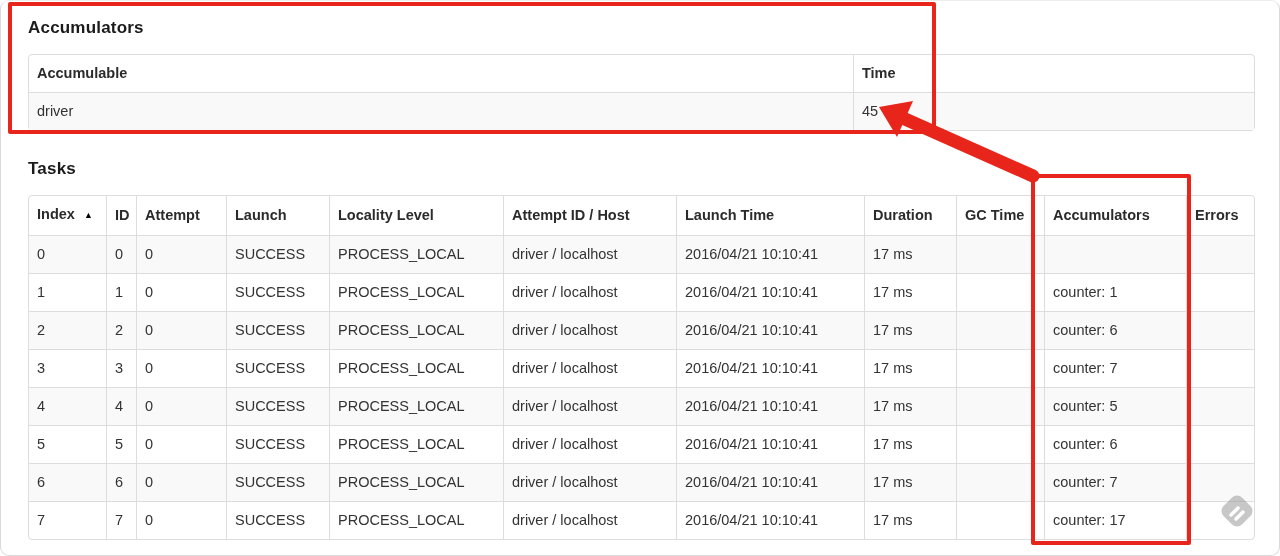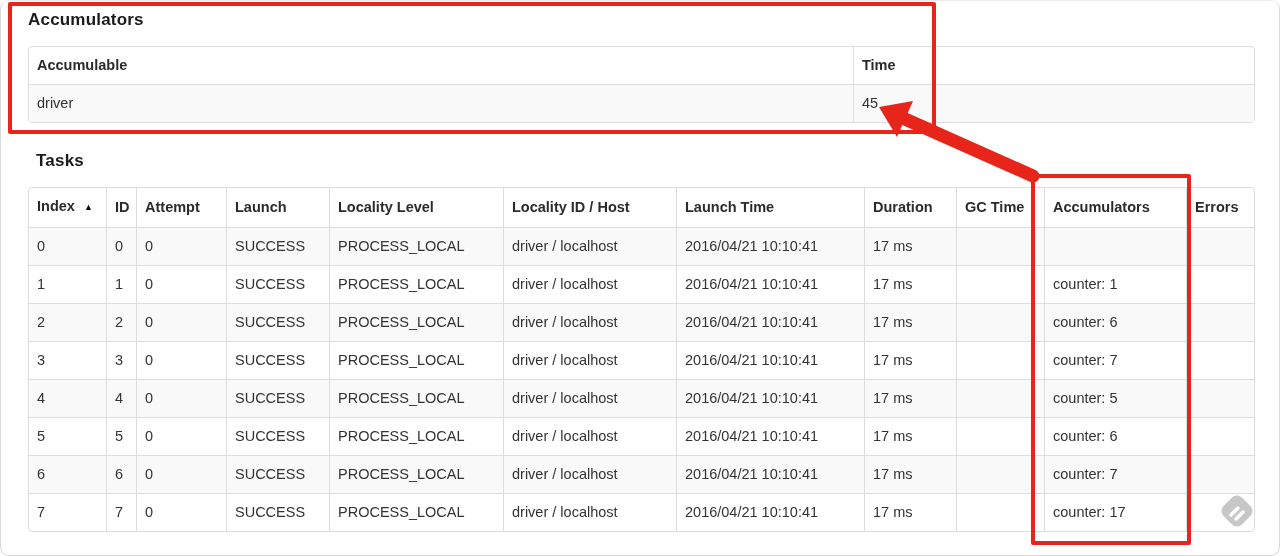--- a/index.html
+++ b/index.html
@@ -7,24 +7,24 @@
     width:1280px;height:556px;position:relative;overflow:hidden;
     background:#ffffff;
     font-family:"Liberation Sans","DejaVu Sans",sans-serif;
     color:#333;
   }
   
   .frame{
     position:absolute;inset:0;border:1px solid #d9d9d9;border-radius:9px;
     pointer-events:none;z-index:5;border-top-color:#ededed;
   }
-  .page{position:absolute;left:28px;top:8px;width:1225px;z-index:1;}
+  .page{position:absolute;left:28px;top:16px;width:1225px;z-index:1;}
   .heading{font-size:17px;font-weight:bold;color:#1b1b1b;letter-spacing:.2px;}
   .heading.acc{margin:2px 0 16px 0;}
-  .heading.tasks{margin:28px 0 16px 8px;}
+  .heading.tasks{margin:28px 0 16px 0;}
   table.tbl{
     border-collapse:separate;border-spacing:0;table-layout:fixed;width:1225px;
     border:1px solid #ddd;border-radius:4px;font-size:14.5px;color:#333;
   }
   .tbl th,.tbl td{
     padding:8px;line-height:21px;text-align:left;
     border-left:1px solid #ddd;border-top:1px solid #ddd;
     overflow:hidden;white-space:nowrap;font-weight:normal;
   }
   .tbl th{font-weight:bold;color:#2b2b2b;}
@@ -85,21 +85,21 @@
           <col style="width: 142px;">
           <col style="width: 68px;">
         </colgroup>
         <thead>
           <tr>
             <th>Index<span class="sort-icon">▲</span></th>
             <th>ID</th>
             <th>Attempt</th>
             <th>Launch</th>
             <th>Locality Level</th>
-            <th>Locality ID / Host</th>
+            <th>Attempt ID / Host</th>
             <th>Launch Time</th>
             <th>Duration</th>
             <th>GC Time</th>
             <th>Accumulators</th>
             <th>Errors</th>
           </tr>
         </thead>
         <tbody>
           <tr>
             <td>0</td>

